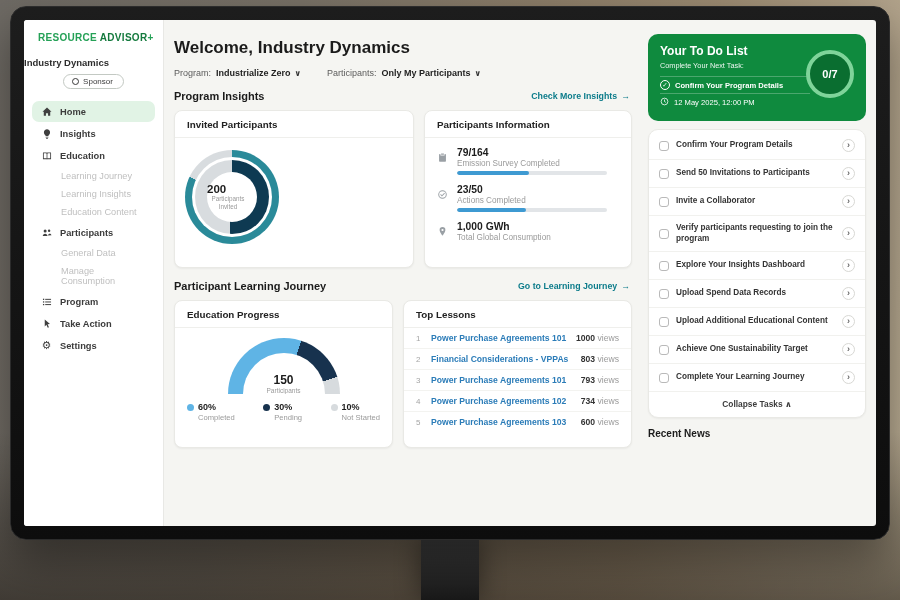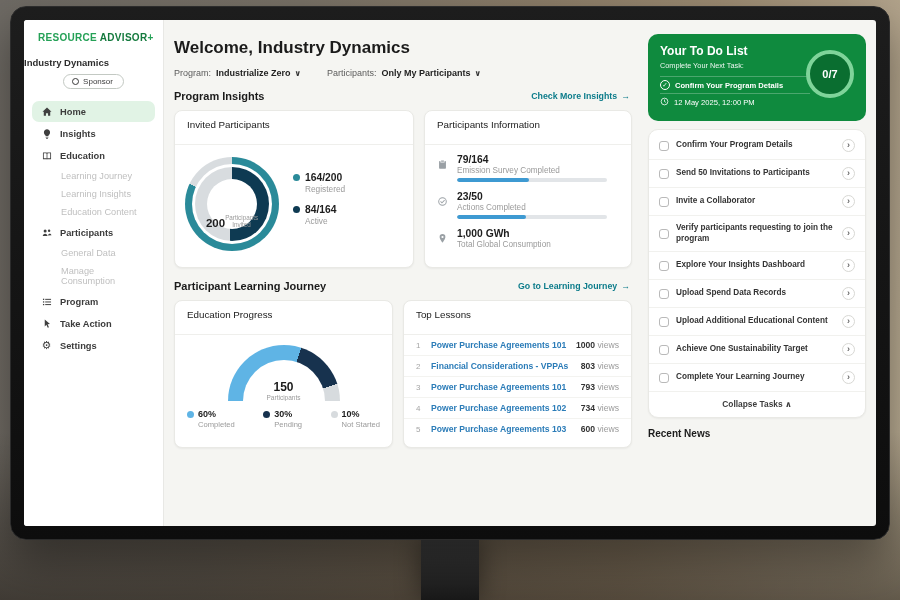--- a/index.html
+++ b/index.html
@@ -43,31 +43,31 @@
   .welcome { font-size:17px; font-weight:bold; color:#1b1b1b; margin:2px 0 10px; }
   .filters { display:flex; gap:26px; align-items:center; font-size:9px; color:#5c5c5c; margin-bottom:12px; }
   .filter { display:flex; align-items:center; gap:5px; }
   .filter-value { display:flex; align-items:center; gap:4px; font-weight:bold; color:#1f1f1f; cursor:pointer; }
   .chev { font-size:8px; color:#333; }
   .section-head { display:flex; justify-content:space-between; align-items:center; margin:4px 2px 8px 0; }
   .section-title { font-size:11px; font-weight:bold; color:#1b1b1b; }
   .section-link { display:flex; align-items:center; gap:4px; font-size:8.8px; font-weight:bold; color:#0d7c8b; cursor:pointer; }
   .cards-row { display:flex; gap:10px; margin-bottom:12px; }
   .card { background:#fff; border:1px solid #e9e9e5; border-radius:8px; box-shadow:0 1px 2px rgba(0,0,0,.05); }
-  .card-title { font-size:9.8px; font-weight:normal; color:#222; padding:8px 12px 14px; border-bottom:1px solid #efefec; }
+  .card-title { font-size:9.8px; font-weight:bold; color:#222; padding:8px 12px 7px; border-bottom:1px solid #efefec; }
 
   
   .card-invited { width:240px; height:158px; flex:0 0 240px; }
   .invited-body { display:flex; align-items:center; gap:14px; padding:12px 10px; }
   .donut { position:relative; width:94px; height:94px; flex:0 0 94px; }
   .donut .r1 { position:absolute; inset:0; border-radius:50%; }
   .donut .h1 { position:absolute; inset:7px; border-radius:50%; background:#fff; }
   .donut .r2 { position:absolute; inset:10px; border-radius:50%; }
   .donut .h2 { position:absolute; inset:22px; border-radius:50%; background:#fff;
-    display:flex; flex-direction:row; align-items:flex-end; justify-content:center; text-align:center; }
+    display:flex; flex-direction:column; align-items:flex-start; justify-content:center; text-align:center; }
   .donut-val { font-size:11.5px; font-weight:bold; color:#1c1c1c; }
   .donut-lab { font-size:6.3px; color:#9a9a9a; width:42px; line-height:1.2; }
   .legend-item { margin-bottom:10px; }
   .legend-top { display:flex; align-items:center; gap:5px; font-size:10.3px; font-weight:bold; color:#1d1d1d; }
   .bullet { width:7px; height:7px; border-radius:50%; display:inline-block; flex:0 0 7px; }
   .legend-label { font-size:8.3px; color:#9a9a9a; margin-left:12px; margin-top:1px; }
 
   
   .card-info { flex:1 1 auto; height:158px; }
   .info-body { padding:9px 12px 0; }
@@ -247,36 +247,20 @@
             <div class="invited-body">
               <div class="donut">
                 <div class="r1" style="background: conic-gradient(rgb(42, 138, 153) 0deg, rgb(42, 138, 153) 82%, rgb(216, 220, 223) 82%, rgb(216, 220, 223) 100%);"></div>
                 <div class="h1"></div>
                 <div class="r2" style="background: conic-gradient(rgb(14, 58, 82) 0deg, rgb(14, 58, 82) 51%, rgb(216, 220, 223) 51%, rgb(216, 220, 223) 100%);"></div>
                 <div class="h2">
                   <div class="donut-val">200</div>
                   <div class="donut-lab">Participants Invited</div>
                 </div>
               </div>
-              <div>
-                <div class="legend-item">
-                  <div class="legend-top">
-                    <span class="bullet" style="background: rgb(42, 138, 153);"></span>
-                    <span>164/200</span>
-                  </div>
-                  <div class="legend-label">Registered</div>
-                </div>
-                <div class="legend-item">
-                  <div class="legend-top">
-                    <span class="bullet" style="background: rgb(14, 58, 82);"></span>
-                    <span>84/164</span>
-                  </div>
-                  <div class="legend-label">Active</div>
-                </div>
-              </div>
             </div>
           </div>
 
           <div class="card card-info">
             <div class="card-title">Participants Information</div>
             <div class="info-body">
               <div class="info-row">
                 <span class="info-icon"><svg viewBox="0 0 16 16">
                       <path d="M6 2h4v2H6zM4 3h1v2h6V3h1c.6 0 1 .4 1 1v9c0 .6-.4 1-1 1H4c-.6 0-1-.4-1-1V4c0-.6.4-1 1-1zm1 4h6v1H5zm0 2.4h6v1H5z"></path>
                     </svg></span>

